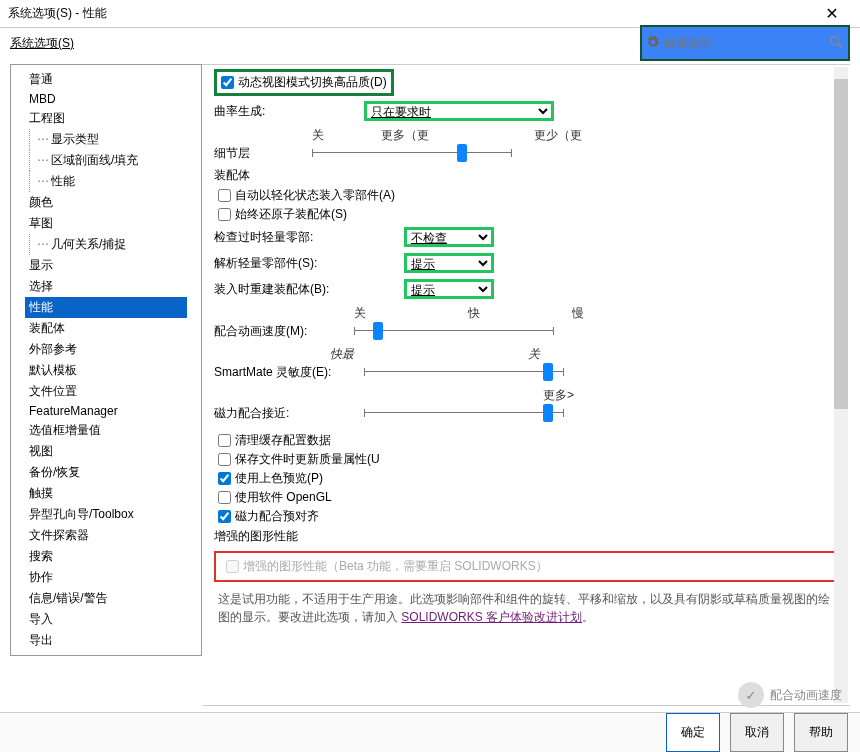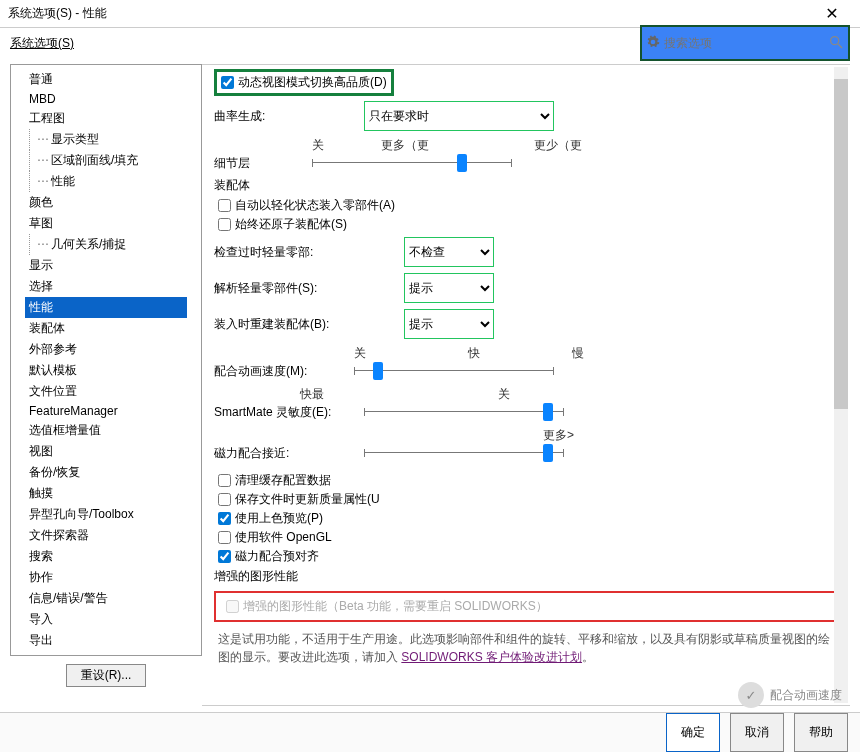--- a/index.html
+++ b/index.html
@@ -22,21 +22,21 @@
 .tree-item.lvl2 .dotbr { margin-right: 2px; color: #777; }
 .tree-item.selected { background: #0a64c8; color: #fff; }
 .reset-wrap { text-align: center; margin-top: 8px; }
 .btn { border: 1px solid #888; background: #f0f0f0; padding: 2px 14px; cursor: pointer; }
 .content { flex: 1; border-top: 1px solid #ccc; border-bottom: 1px solid #ccc; padding: 4px 8px 8px 12px; overflow: hidden; position: relative; }
 .scrollbar { position: absolute; right: 2px; top: 2px; bottom: 2px; width: 14px; background: #f0f0f0; }
 .scrollthumb { position: absolute; left: 0; right: 0; top: 12px; height: 330px; background: #c8c8c8; }
 .row { display: flex; align-items: center; padding: 3px 0; min-height: 24px; }
 .lbl { width: 150px; }
 .lblw { width: 190px; }
-select { border: 1px solid #22c55e; height: 30px; font-size: 12px; background: #fff; }
+select { border: 3px solid #22c55e; height: 20px; font-size: 12px; background: #fff; text-decoration: underline; }
 .sel-wide { width: 190px; }
 .sel-narrow { width: 90px; }
 .chk { display: flex; align-items: center; gap: 4px; padding: 1px 0 1px 4px; }
 input[type=checkbox] { width: 13px; height: 13px; accent-color: #0078d7; }
 .group-label { padding: 2px 0; }
 .slider-wrap { position: relative; width: 200px; height: 18px; }
 .slider-track { position: absolute; left: 0; right: 0; top: 8px; border-top: 1px solid #777; }
 .slider-track::before, .slider-track::after { content:""; position:absolute; top:-4px; width:1px; height:8px; background:#777; }
 .slider-track::before{ left:0; } .slider-track::after{ right:0; }
 .slider-thumb { position: absolute; top: 0; width: 10px; height: 18px; background: #0a84ff; border-radius: 2px; transform: translateX(-50%); }
@@ -105,23 +105,20 @@
         <div class="tree-item lvl1"><span>备份/恢复</span></div>
         <div class="tree-item lvl1"><span>触摸</span></div>
         <div class="tree-item lvl1"><span>异型孔向导/Toolbox</span></div>
         <div class="tree-item lvl1"><span>文件探索器</span></div>
         <div class="tree-item lvl1"><span>搜索</span></div>
         <div class="tree-item lvl1"><span>协作</span></div>
         <div class="tree-item lvl1"><span>信息/错误/警告</span></div>
         <div class="tree-item lvl1"><span>导入</span></div>
         <div class="tree-item lvl1"><span>导出</span></div>
       </div>
-    <div class="reset-wrap">
-      <button class="btn">重设(R)...</button>
-    </div>
   </div>
 
   <div class="content">
     <div class="scrollbar">
         <div class="scrollthumb"></div>
       </div>
 
     <div class="cutoff">
       <input type="checkbox" checked="" style="">
       <span>动态视图模式切换高品质(D)</span>
@@ -181,21 +178,21 @@
       <div style="display:flex;align-items:center;">
           <span class="lbl" style="width:140px">配合动画速度(M):</span>
           <div class="slider-wrap">
             <div class="slider-track"></div>
             <div class="slider-thumb" style="left:12%"></div>
           </div>
         </div>
     </div>
 
     <div class="row" style="flex-direction:column;align-items:flex-start;">
-      <div class="slider-labels" style="width:210px;margin-left:86px;">
+      <div class="slider-labels" style="width:210px;margin-left:116px;font-style:italic;">
         <span>快最</span>
         <span>关</span>
       </div>
       <div style="display:flex;align-items:center;">
           <span class="lbl" style="width:150px">SmartMate 灵敏度(E):</span>
           <div class="slider-wrap">
             <div class="slider-track"></div>
             <div class="slider-thumb" style="left:92%"></div>
           </div>
         </div>

